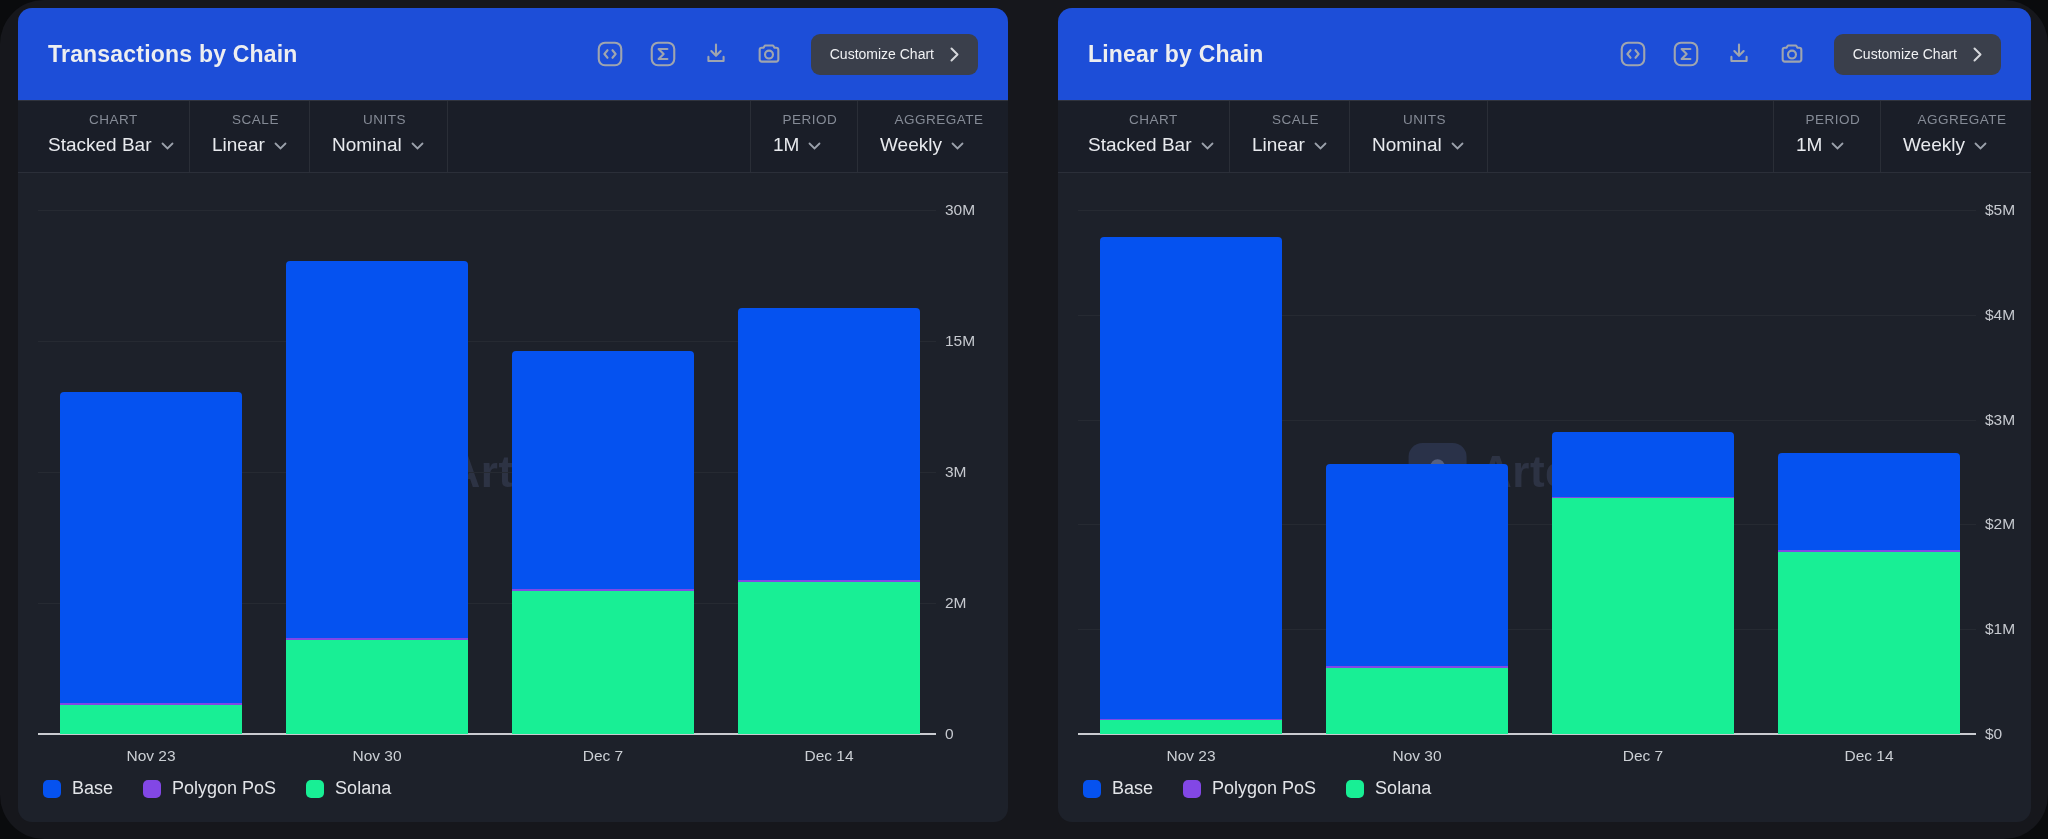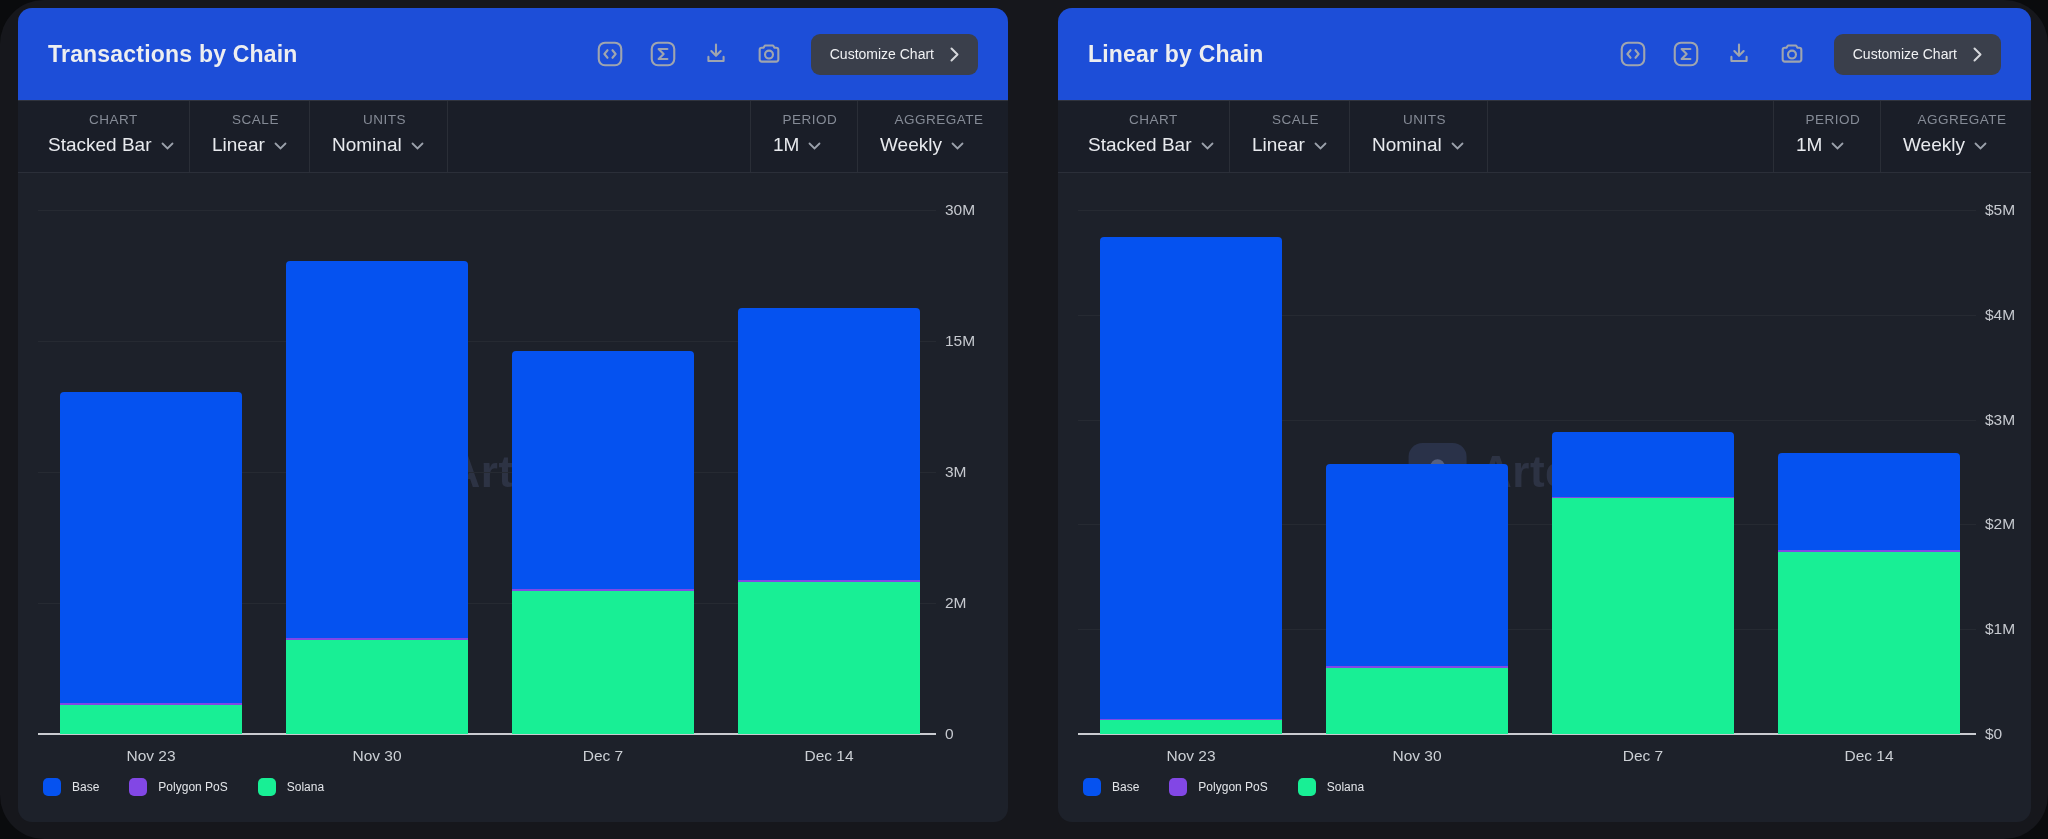--- a/index.html
+++ b/index.html
@@ -102,21 +102,21 @@
     color:rgba(150,165,225,0.14);letter-spacing:.5px;
   }
 
   
   .legend{
     position:absolute;left:25px;top:770px;
     display:flex;align-items:center;gap:30px;
   }
   .legend-item{display:flex;align-items:center;gap:11px;cursor:pointer;}
   .swatch{width:18px;height:18px;border-radius:5px;flex:none;}
-  .legend-label{font-size:12px;color:#e3e5e9;}
+  .legend-label{font-size:18px;color:#e3e5e9;}
 </style>
 </head>
 <body>
 
 <div class="page">
 
   <div class="panel left">
     <div class="titlebar">
       <div class="title">Transactions by Chain</div>
       <div class="spacer"></div>

